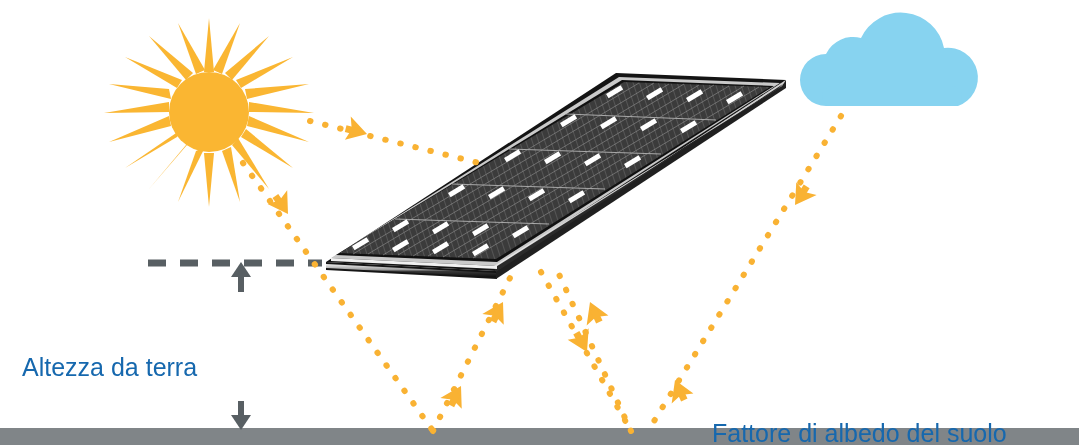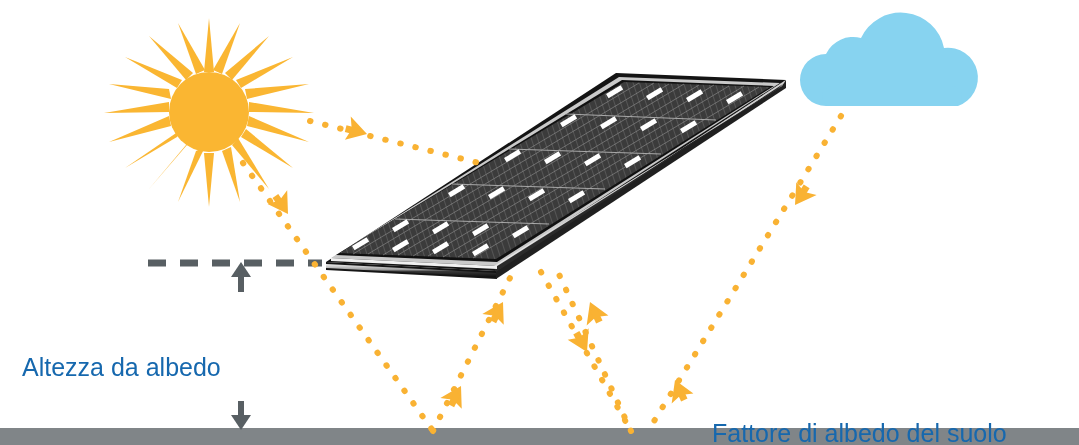--- a/index.html
+++ b/index.html
@@ -246,21 +246,21 @@
       </g>
 
       <g transform="translate(795,205) rotate(122)">
         <polygon points="0,0 -20,-13 -16,-1 -20,11"></polygon>
         <rect x="-22" y="-3.5" width="14" height="7"></rect>
       </g>
     </g>
   </svg>
 
   <div class="label" id="label-height">
-    <span class="line">Altezza da albedo</span>
+    <span class="line">Altezza da terra</span>
     
     
   </div>
 
   <div class="label" id="label-albedo">
     <span class="line">Fattore di albedo del suolo</span>
     
   </div>
 
 </div>

